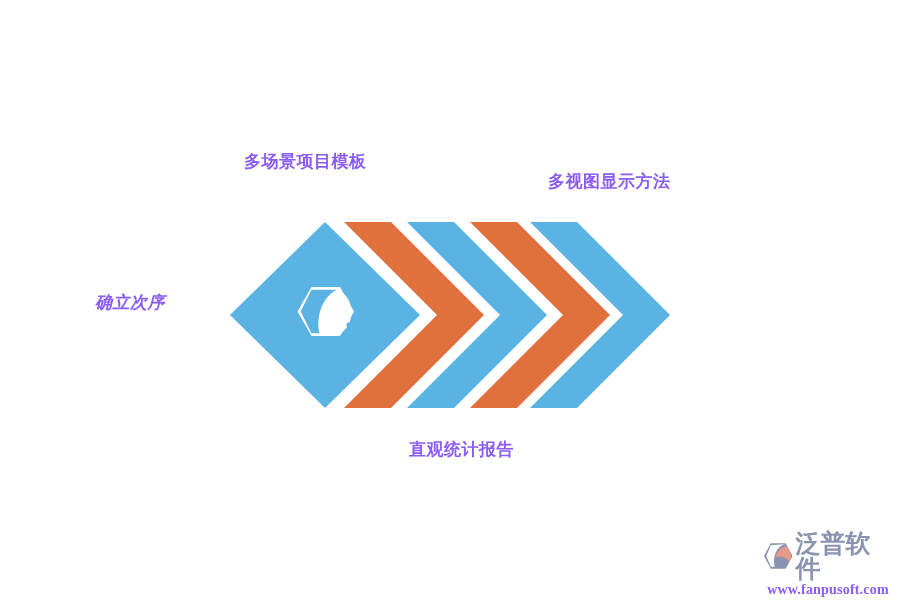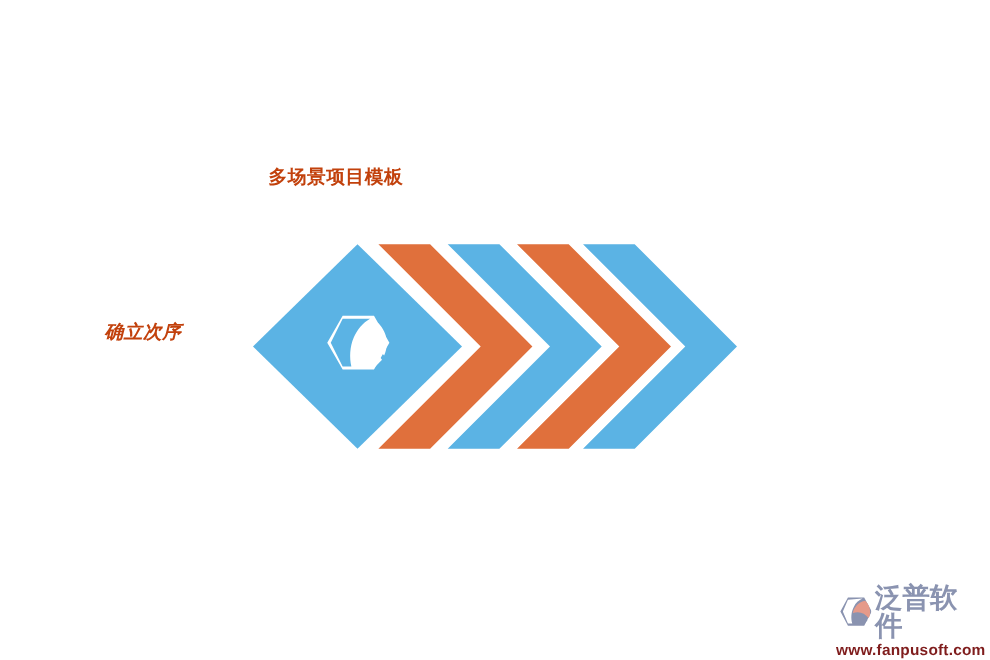--- a/index.html
+++ b/index.html
@@ -28,21 +28,21 @@
   }
   #process-graphic svg {
     display: block;
     width: 450px;
     height: 210px;
   }
 
   
   .callout {
     position: absolute;
-    color: #c2410c;
+    color: #8b5cf6;
     font-size: 17px;
     font-weight: bold;
     letter-spacing: 0.5px;
     line-height: 1.35;
     white-space: pre-line;
   }
   #label-order      { left: 95px;  top: 291px; font-style: italic; }
   #label-templates  { left: 244px; top: 150px; }
   #label-multiview  { left: 548px; top: 170px; }
   #label-progress   { left: 702px; top: 301px; }
@@ -67,24 +67,24 @@
   }
   #watermark .wm-cn {
     font-size: 25px;
     font-weight: bold;
     color: #8a93b0;
     letter-spacing: 0px;
     line-height: 1;
   }
   #watermark .wm-url {
     margin-top: 2px;
-    font-family: Liberation Sans, sans-serif;
+    font-family: Liberation Serif, serif;
     font-size: 14px;
     font-weight: bold;
-    color: #7f1d1d;
+    color: #8b5cf6;
     letter-spacing: 0.2px;
     line-height: 1;
   }
 </style>
 </head>
 <body>
 
 <div id="stage">
 
   <div id="process-graphic">
@@ -120,22 +120,24 @@
       <g>
         <polygon points="349,12 442,105 349,198 302,198 395,105 302,12" fill="#5bb3e4"></polygon>
       </g>
     </svg>
   </div>
 
   <div class="callout" id="label-order">确立次序</div>
 
   <div class="callout" id="label-templates">多场景项目模板</div>
 
+  <div class="callout" id="label-multiview">多视图显示方法</div>
 
 
+  <div class="callout" id="label-report">直观统计报告</div>
 
   <div id="watermark">
     <div class="wm-row">
       <svg width="30" height="30" viewBox="0 0 60 60" aria-hidden="true">
         <path fill="#8a93b0" d="M18,4 L48,4 L62,30 L48,56 L18,56 L4,30 Z
                  M18,8 L8.6,30 L18,52 L26,52
                  C23,42 24,30 29,21 C32,14 38,9 45,6 Z"></path>
         <path fill="#e59a8a" d="M50,10 C56,16 59,23 59,31 C59,35 58,39 56,42
                  C51,35 44,31 36,31 C33,31 30,31.6 27,32.6
                  C29,22 38,12 50,10 Z"></path>

